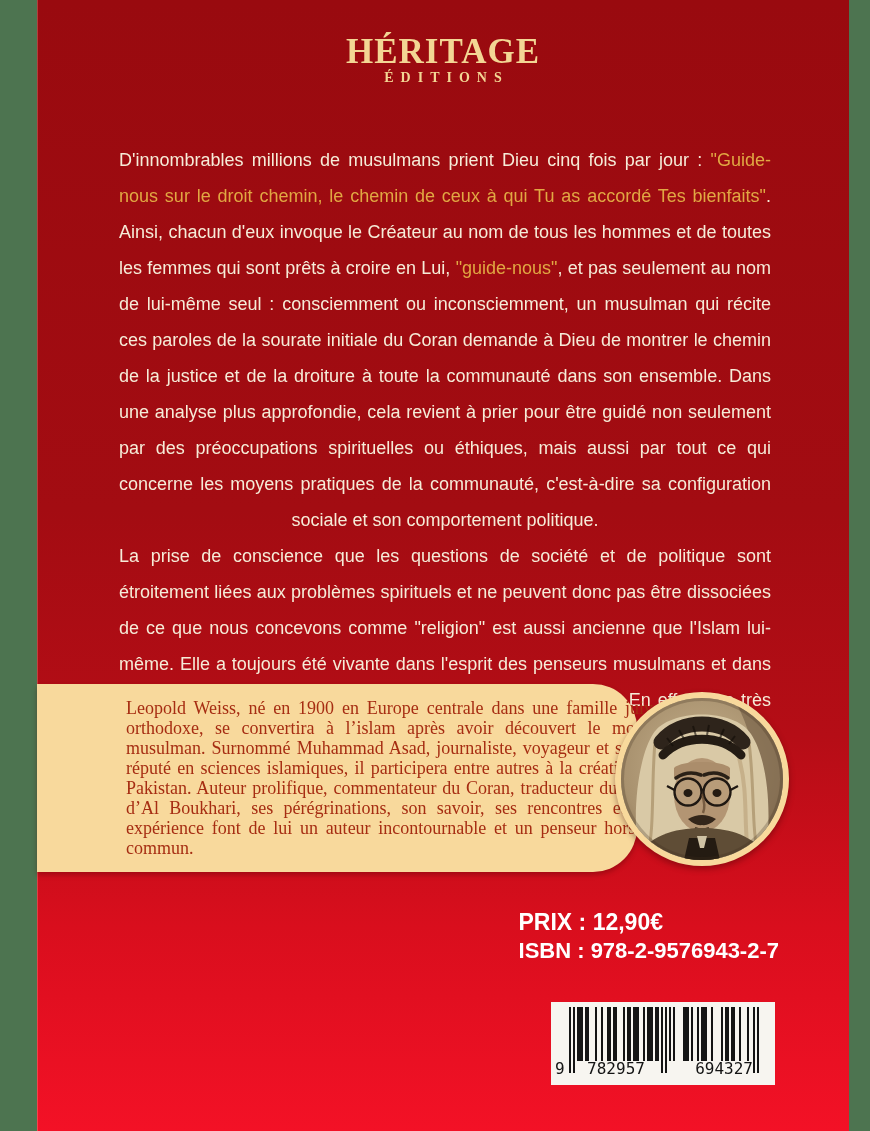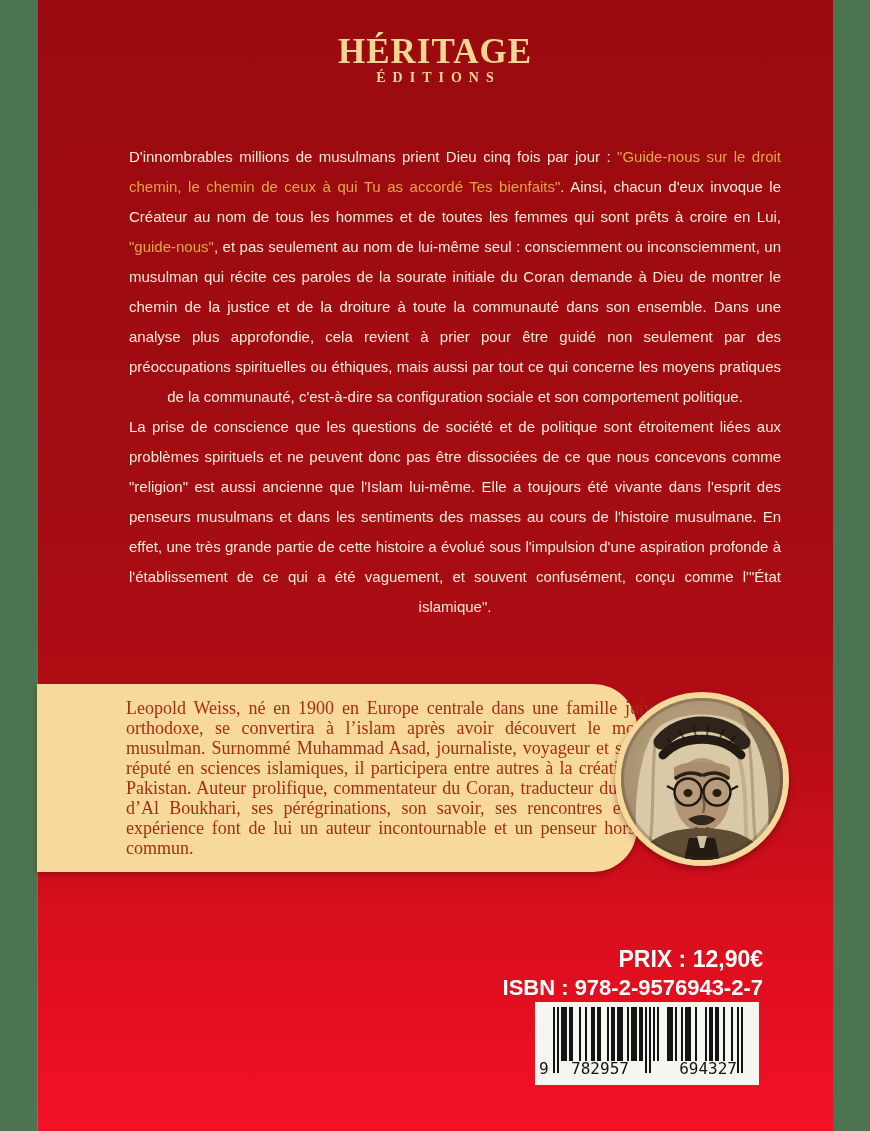--- a/index.html
+++ b/index.html
@@ -8,29 +8,30 @@
     background:#4d7450;
     font-family:"Liberation Sans", sans-serif;
   }
   .strip { position:absolute; top:0; height:1131px; width:37px; background:#4d7450; }
   .strip.left { left:0; }
   .strip.right { right:0; }
   .cover {
     position:absolute; left:37px; top:0; width:796px; height:1131px;
     background:linear-gradient(180deg,#990a0f 0%,#a30c12 45%,#b50d16 65%,#d90e1d 82%,#f31126 100%);
     box-shadow: inset 1px 0 0 rgba(255,225,200,0.25);
+    padding-left: 16px;
   }
   .logo { position:absolute; top:34px; left:0; width:100%; text-align:center;
           color:#f3d694; font-family:"Liberation Serif", serif; }
   .logo-name { font-size:35px; font-weight:bold; letter-spacing:1px; line-height:36px; }
   .logo-sub  { font-size:14px; font-weight:bold; letter-spacing:7px; padding-left:7px; line-height:15px; }
 
   .synopsis {
-    position:absolute; top:142px; left:92px; width:652px;
-    color:#f6ecd8; font-size:15px; line-height:30px;
+    position:absolute; top:142px; left:82px; width:652px;
+    color:#f6ecd8; font-size:18px; line-height:36px;
     text-align:justify; text-align-last:center;
   }
   .synopsis p { margin:0; }
   .synopsis .gold { color:#e1a843; }
 
   .bio-band {
     position:absolute; left:0; top:684px; width:600px; height:188px;
     background:#f8d99c; border-radius:0 44px 44px 0;
     box-shadow:0 3px 5px rgba(80,0,5,0.35);
   }
@@ -40,21 +41,21 @@
     color:#a62d12; text-align:justify;margin-left:44px;
   }
 
   .photo {
     position:absolute; left:578px; top:692px; width:162px; height:162px;
     border:6px solid #f8d99c; border-radius:50%; overflow:hidden;
     background:#b9a584; box-shadow:0 3px 6px rgba(60,0,5,0.4);
   }
   .photo svg { display:block; }
 
-  .pricing { position:absolute; right:70px; top:946px; text-align:right;
+  .pricing { position:absolute; right:70px; top:909px; text-align:left;
              color:#ffffff; font-weight:bold; }
   .price { font-size:23px; line-height:27px; }
   .isbn  { font-size:22px; line-height:26px; margin-top:2px; }
 
   .barcode-box {
     position:absolute; right:74px; top:1002px; width:224px; height:83px;
     background:#f7f5f0;
   }
   .barcode-inner { position:absolute; left:18px; top:5px; width:194px; height:72px; }
   .bc-digits span {

